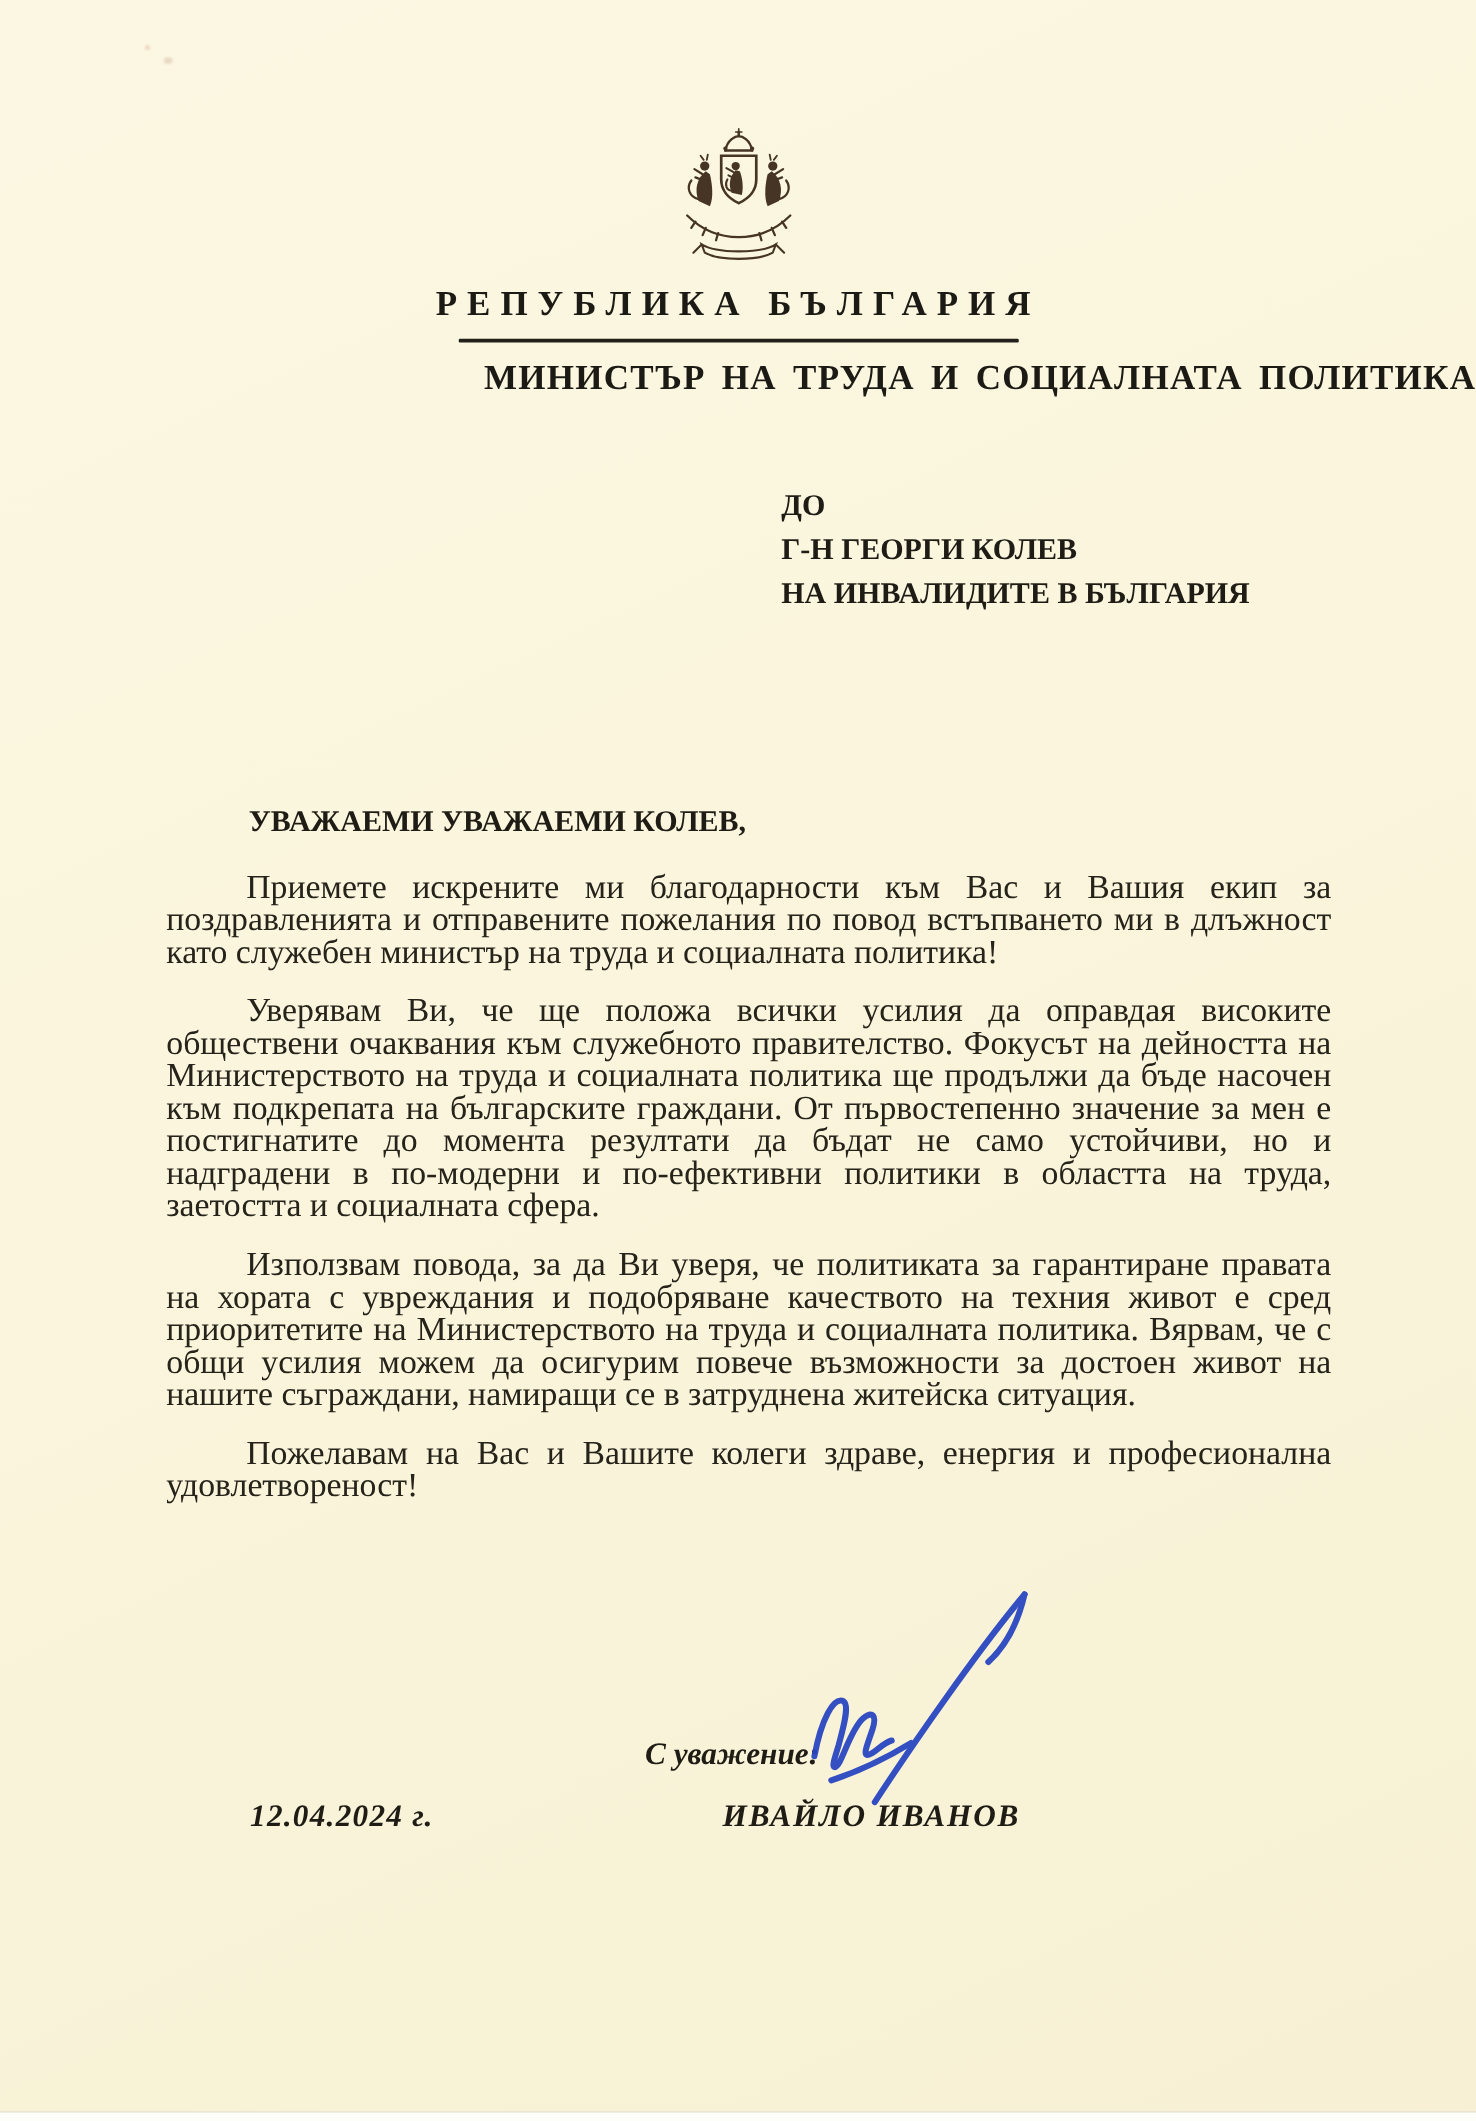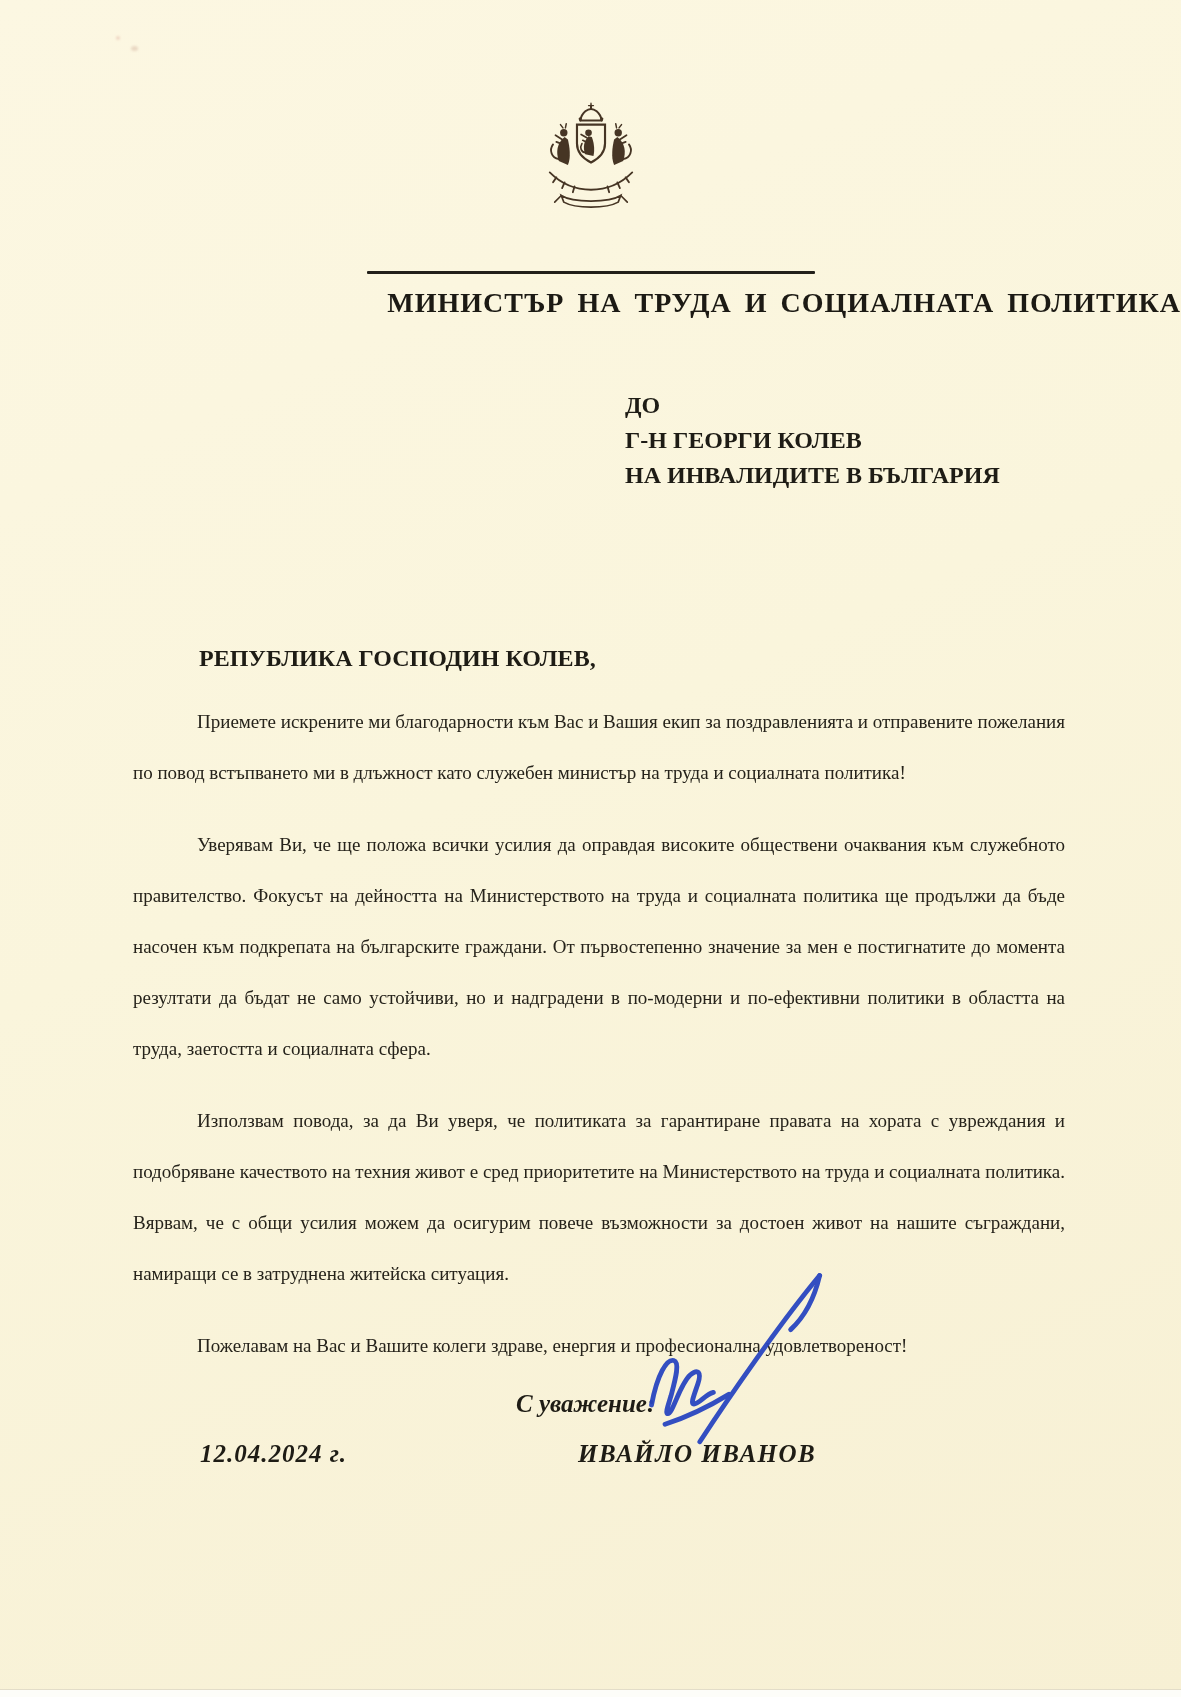--- a/index.html
+++ b/index.html
@@ -39,21 +39,21 @@
   .recipient{
     position:absolute;left:625px;top:388px;
     font-weight:bold;font-size:24px;line-height:35px;color:#1e1c15;
   }
 
   
   .letter-main{position:absolute;left:133px;top:645px;width:932px;}
   .salutation{font-weight:bold;font-size:24px;margin:0 0 24px 66px;color:#1e1c15;}
   .para{
     margin:12px 0 21px 0;
-    font-size:19px;line-height:51px;
+    font-size:27px;line-height:26px;
     text-align:justify;text-indent:64px;
   }
   .para:last-child{margin-bottom:0;}
 
   
   .valediction{
     position:absolute;left:516px;top:1390px;
     font-weight:bold;font-style:italic;font-size:25px;color:#1e1c15;
   }
   .signature{position:absolute;left:636px;top:1262px;}
@@ -119,33 +119,34 @@
           <path d="M30,84 C44,98 62,105 80,105 C98,105 116,98 130,84"></path>
           <path d="M38,90 l-4,6 M48,96 l-3,7 M60,101 l-2,7 M122,90 l4,6 M112,96 l3,7 M100,101 l2,7"></path>
         </g>
 
         <path d="M44,112 C58,121 102,121 116,112 L113,120 C99,128 61,128 47,120 Z" stroke-width="2"></path>
         <path d="M44,112 l-8,8 M116,112 l8,8" stroke-width="2"></path>
       </g>
     </svg>
   </div>
 
+  <div class="republic">РЕПУБЛИКА БЪЛГАРИЯ</div>
 
   <div class="head-rule"></div>
 
   <div class="ministry">МИНИСТЪР НА ТРУДА И СОЦИАЛНАТА ПОЛИТИКА</div>
 
   <div class="recipient">
     <div>ДО</div>
     <div>Г-Н ГЕОРГИ КОЛЕВ</div>
     <div>НА ИНВАЛИДИТЕ В БЪЛГАРИЯ</div>
   </div>
 
   <div class="letter-main">
-    <div class="salutation">РЕПУБЛИКА ГОСПОДИН КОЛЕВ,</div>
+    <div class="salutation">УВАЖАЕМИ УВАЖАЕМИ КОЛЕВ,</div>
     <p class="para">Приемете искрените ми благодарности към Вас и Вашия екип за поздравленията и отправените пожелания по повод встъпването ми в длъжност като служебен министър на труда и социалната политика!</p>
     <p class="para">Уверявам Ви, че ще положа всички усилия да оправдая високите обществени очаквания към служебното правителство. Фокусът на дейността на Министерството на труда и социалната политика ще продължи да бъде насочен към подкрепата на българските граждани. От първостепенно значение за мен е постигнатите до момента резултати да бъдат не само устойчиви, но и надградени в по-модерни и по-ефективни политики в областта на труда, заетостта и социалната сфера.</p>
     <p class="para">Използвам повода, за да Ви уверя, че политиката за гарантиране правата на хората с увреждания и подобряване качеството на техния живот е сред приоритетите на Министерството на труда и социалната политика. Вярвам, че с общи усилия можем да осигурим повече възможности за достоен живот на нашите съграждани, намиращи се в затруднена житейска ситуация.</p>
     <p class="para">Пожелавам на Вас и Вашите колеги здраве, енергия и професионална удовлетвореност!</p>
   </div>
 
   <div class="valediction">С уважение:</div>
 
   <div class="signature">
     <svg width="232" height="200" viewBox="0 0 240 207" aria-hidden="true">

